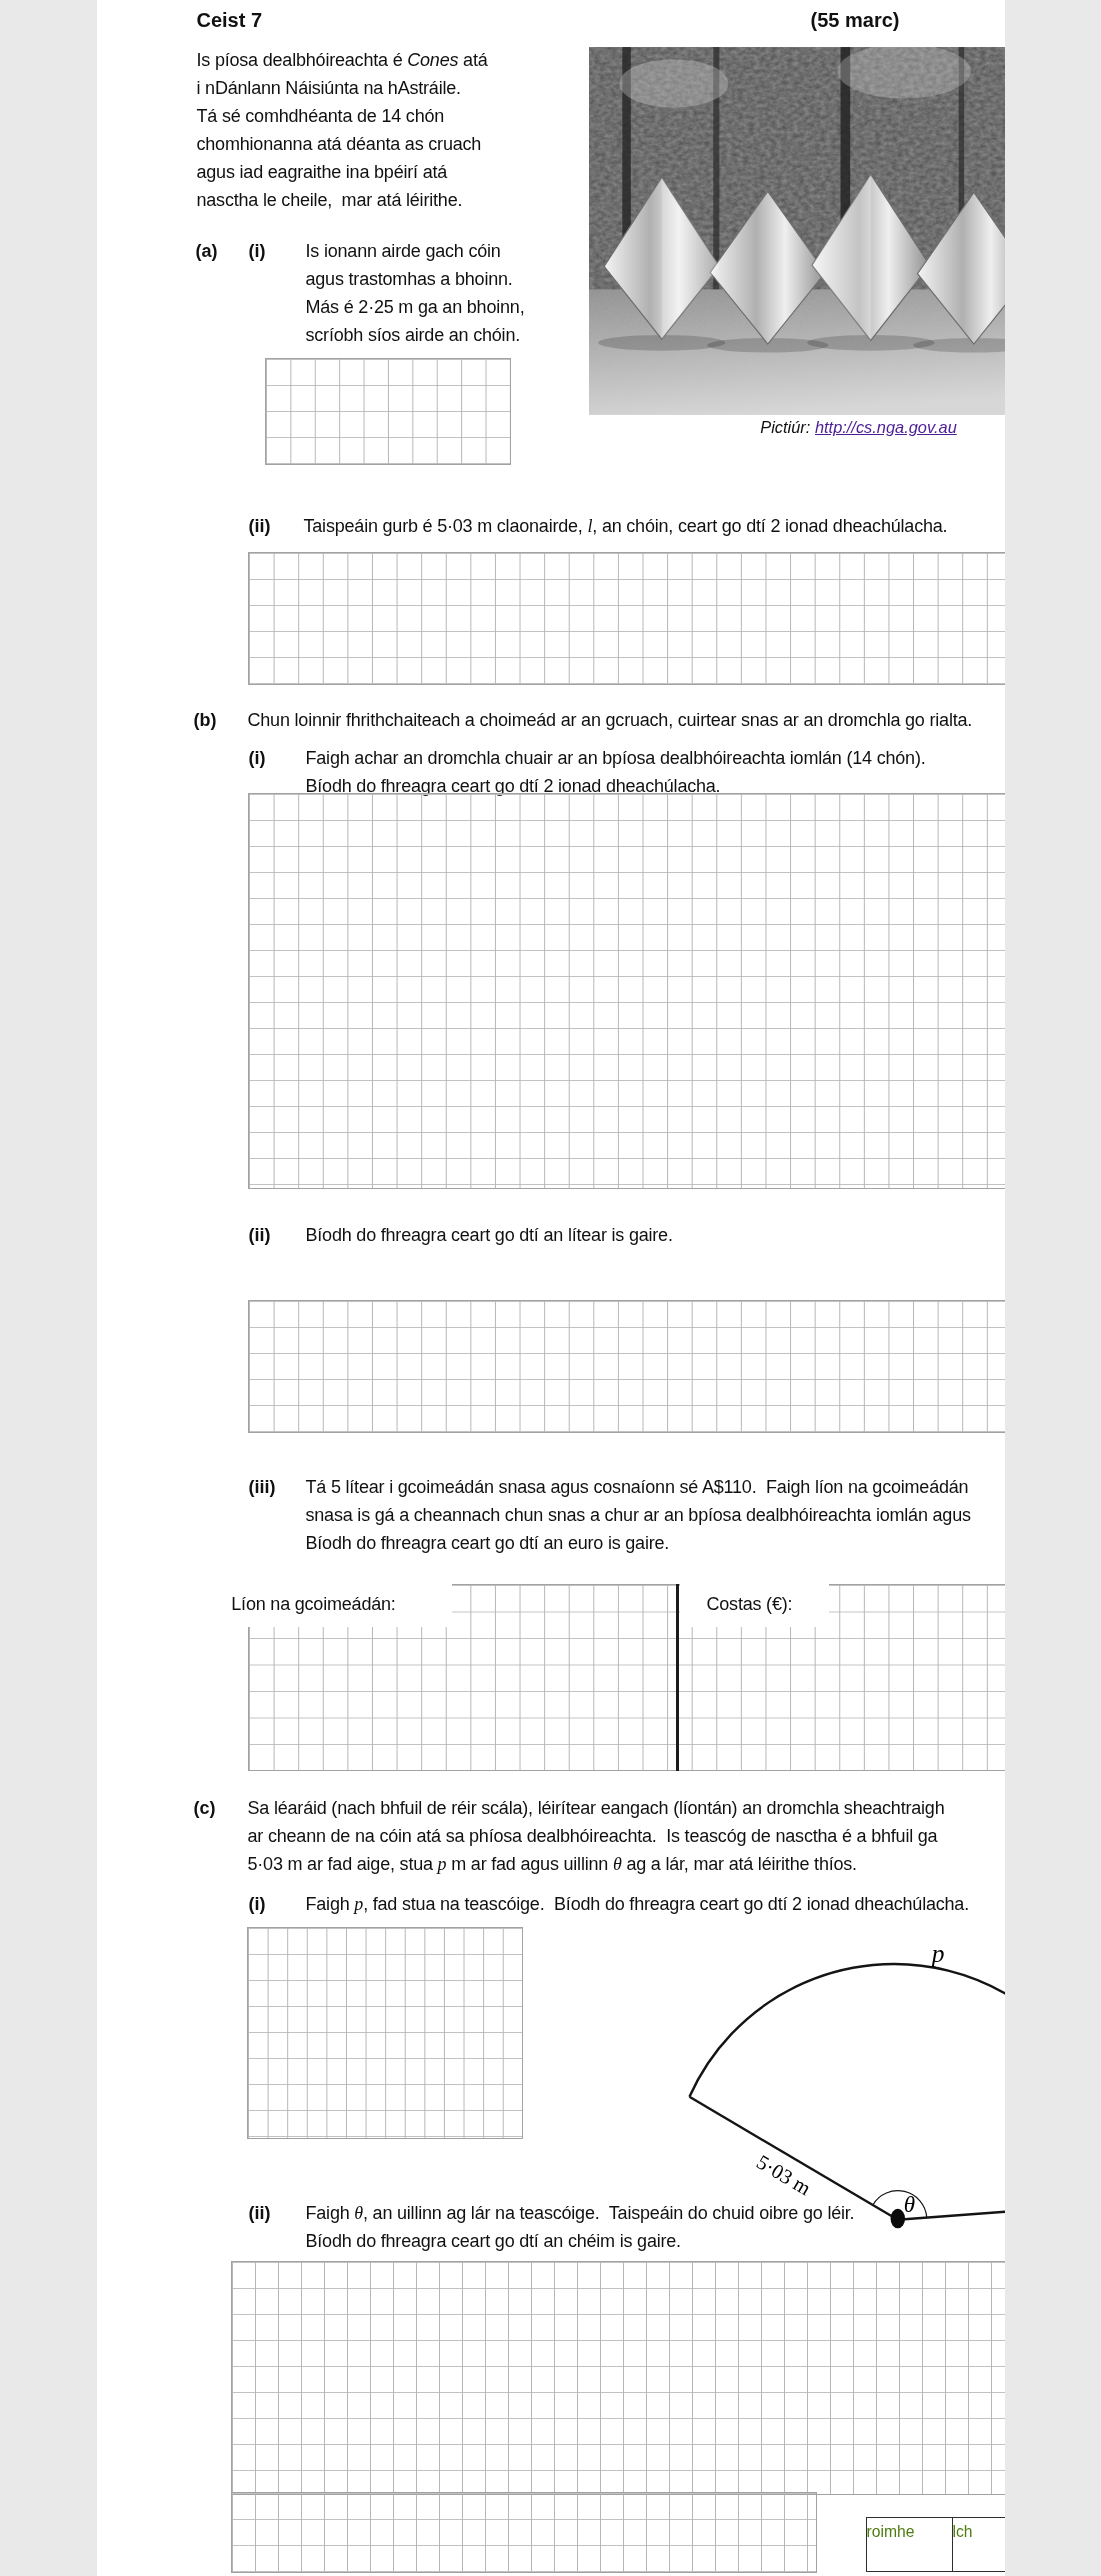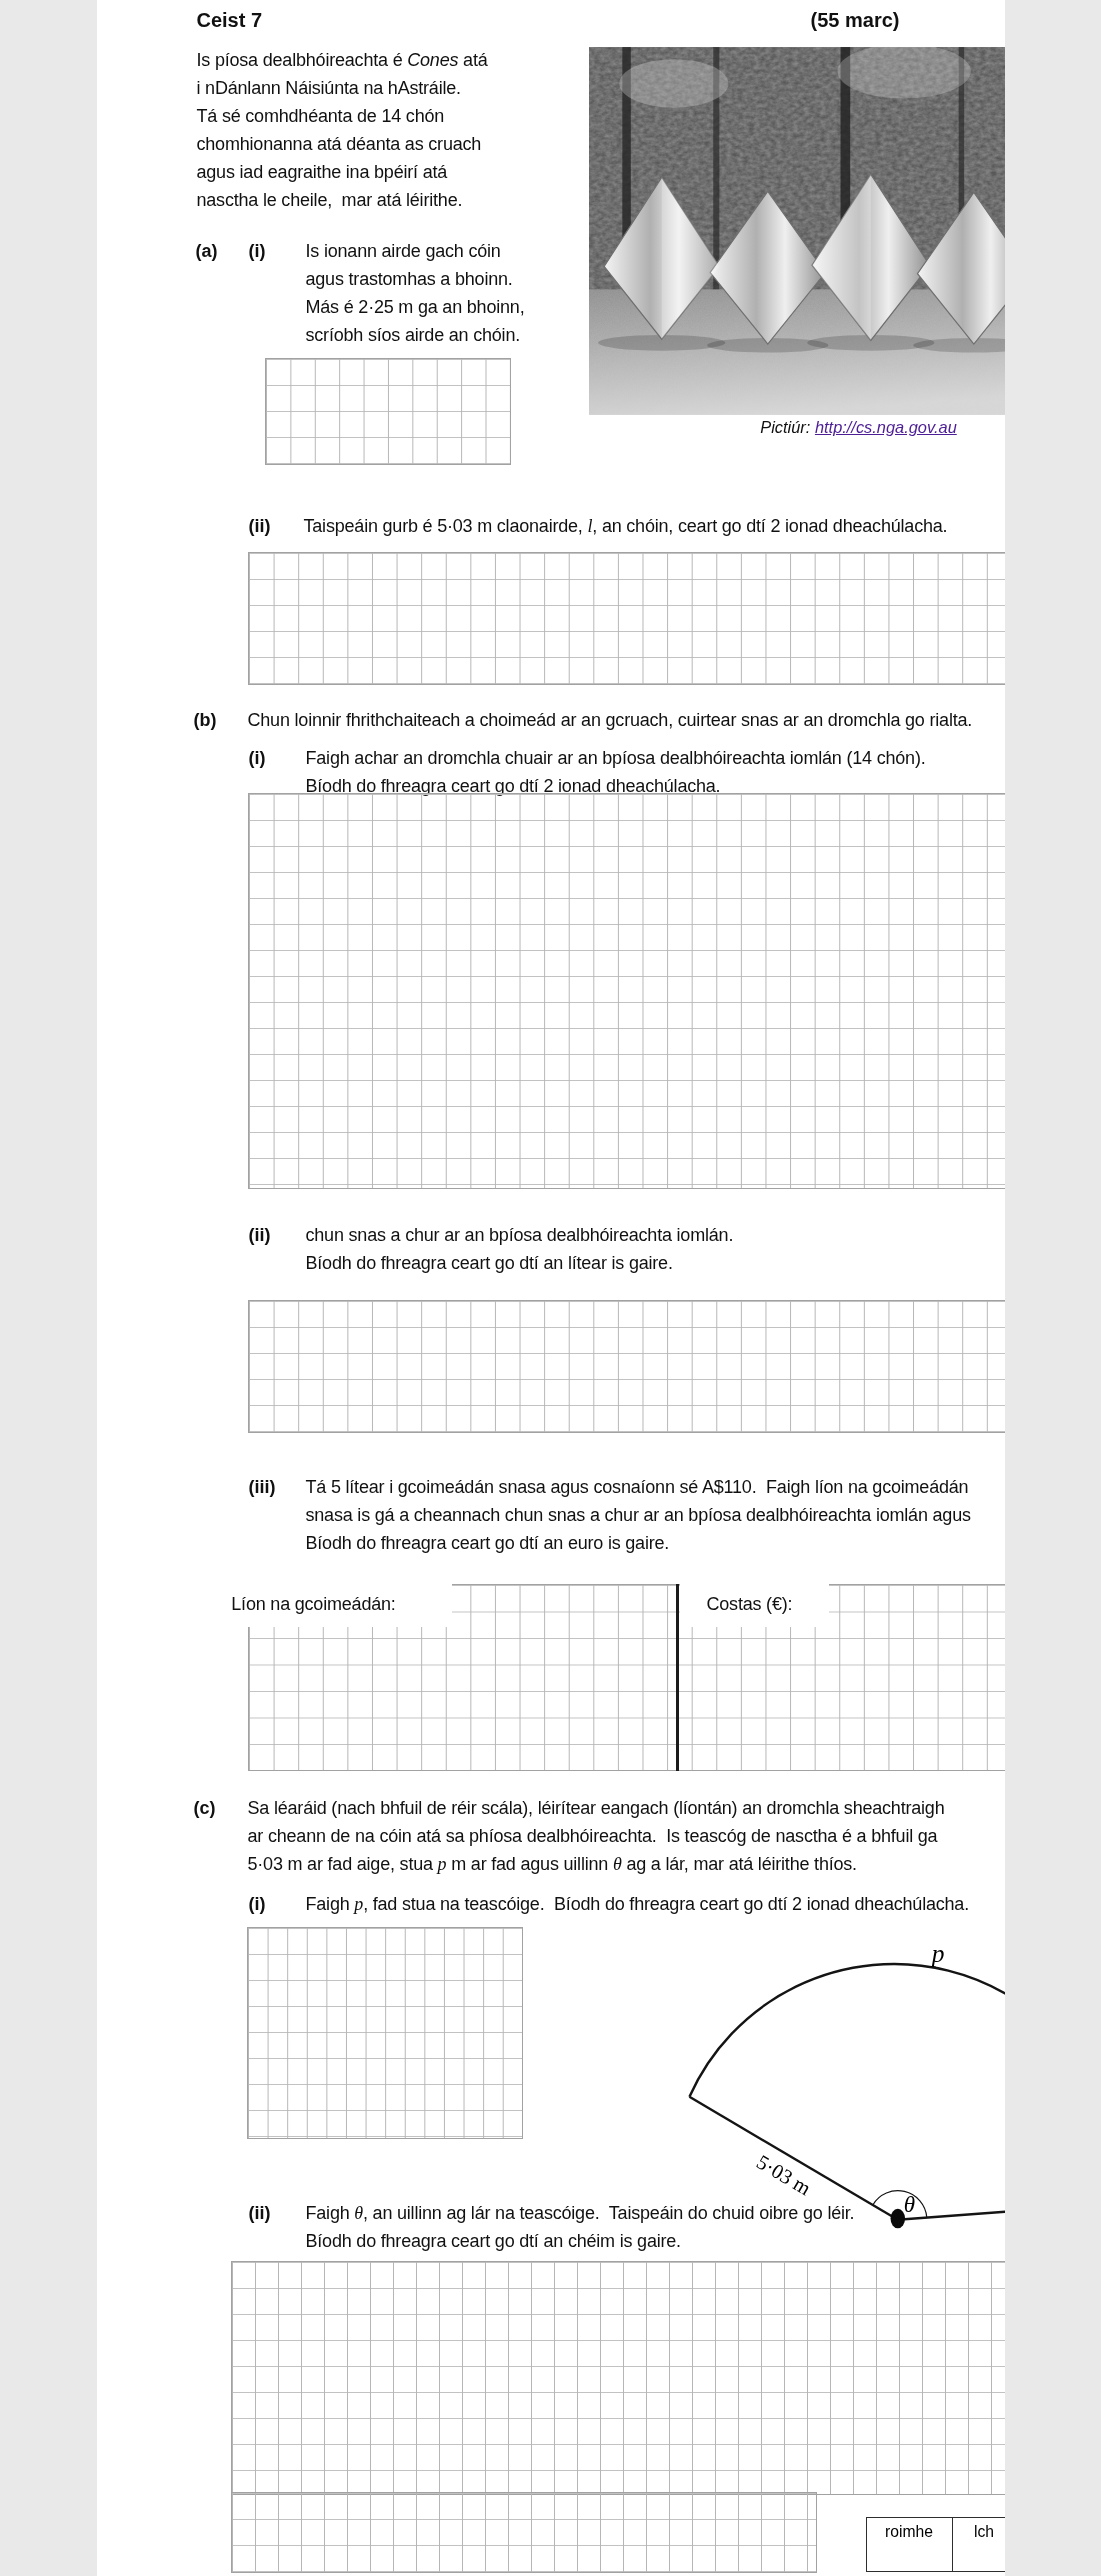--- a/index.html
+++ b/index.html
@@ -24,22 +24,22 @@
   }
   .whitebox{position:absolute; background:#ffffff;}
   .divider{position:absolute; background:#1b1b1b;}
   .caption{font-size:16.4px; font-style:italic; text-align:center;}
   .caption a{color:#4c1d95; text-decoration:underline;}
   #footer-table{
     position:absolute; display:flex;
     border:1.8px solid #2e2e2e; background:#fff;
   }
   .fcell{
-    height:53px; box-sizing:border-box; text-align:center;
-    color:#000000; font-size:15.7px; padding-top:4.8px;
+    height:53px; box-sizing:border-box; 
+    color:#4d7c0f; font-size:15.7px; padding-top:4.8px;
   }
   .fcell + .fcell{border-left:1.8px solid #2e2e2e;}
   svg text{font-family:"Liberation Serif", serif;}
 </style>
 </head>
 <body>
 
 <div id="page">
 
   <div class="abs hdr" style="left:100px; top:8.5px;">Ceist 7</div>
@@ -126,21 +126,20 @@
 
   <div class="abs blab" style="left:152px; top:744px;">(i)</div>
   <div class="abs" style="left:209px; top:744px;">
     <div class="line">Faigh achar an dromchla chuair ar an bpíosa dealbhóireachta iomlán (14 chón).</div>
     <div class="line">Bíodh do fhreagra ceart go dtí 2 ionad dheachúlacha.</div>
   </div>
   <div class="grid" style="left:151px; top:793px; width:861px; height:394px; background-size:24.6px 26px;"></div>
 
   <div class="abs blab" style="left:152px; top:1221px;">(ii)</div>
   <div class="abs" style="left:209px; top:1221px;">
-    <div class="line">chun snas a chur ar an bpíosa dealbhóireachta iomlán.</div>
     <div class="line">Bíodh do fhreagra ceart go dtí an lítear is gaire.</div>
   </div>
   <div class="grid" style="left:151px; top:1300px; width:861px; height:131px; background-size:24.6px 26px;"></div>
 
   <div class="abs blab" style="left:152px; top:1473px;">(iii)</div>
   <div class="abs" style="left:209px; top:1473px;">
     <div class="line">Tá 5 lítear i gcoimeádán snasa agus cosnaíonn sé A$110.  Faigh líon na gcoimeádán</div>
     <div class="line">snasa is gá a cheannach chun snas a chur ar an bpíosa dealbhóireachta iomlán agus</div>
     <div class="line">Bíodh do fhreagra ceart go dtí an euro is gaire.</div>
   </div>

